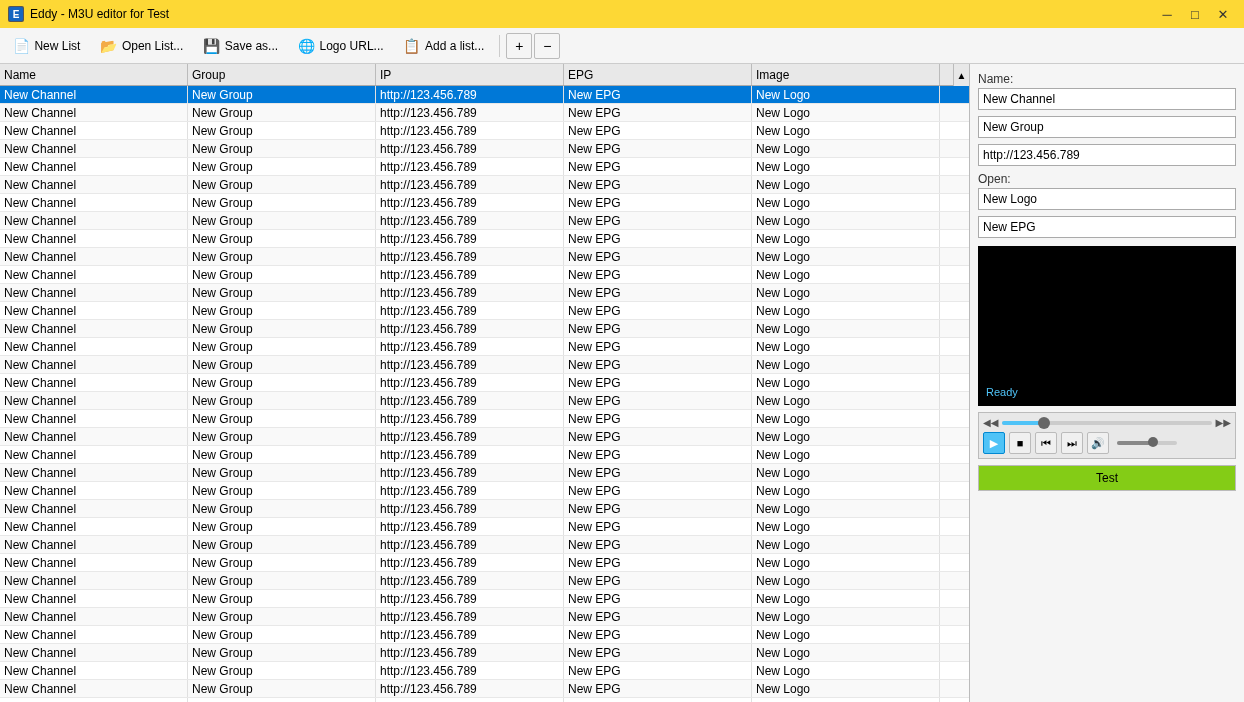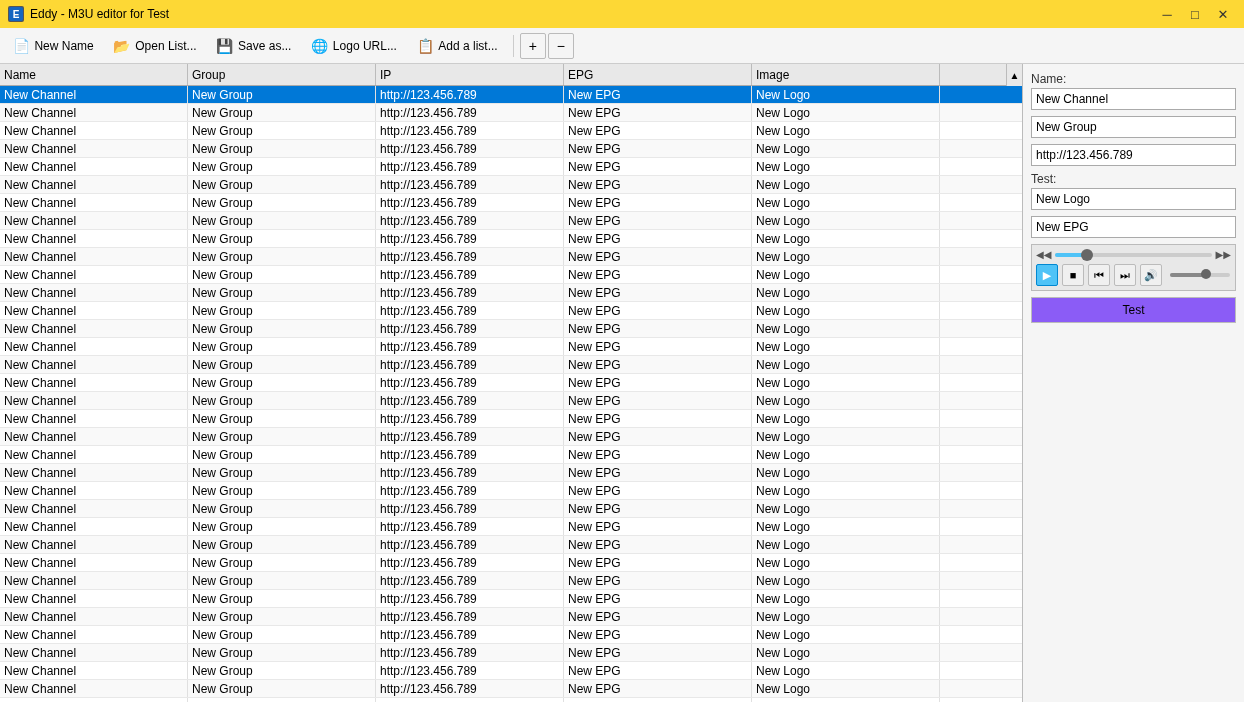--- a/index.html
+++ b/index.html
@@ -177,21 +177,21 @@
       display: flex;
       align-items: center;
       border-right: 1px solid #e0e0e0;
       overflow: hidden;
       white-space: nowrap;
       font-size: 12px;
     }
 
     
     .right-panel {
-      width: 222px;
+      width: 275px;
       border-left: 1px solid #bbb;
       background: #f5f5f5;
       padding: 8px;
       display: flex;
       flex-direction: column;
       gap: 6px;
       overflow-y: auto;
     }
     .field-label {
       font-size: 12px;
@@ -301,21 +301,21 @@
       width: 10px;
       height: 10px;
       background: #666;
       border-radius: 50%;
       transform: translateX(-5px);
     }
 
     .test-btn {
       width: 100%;
       height: 26px;
-      background: #8b5cf6;
+      background: #84cc16;
       border: 1px solid #bbb;
       cursor: pointer;
       font-size: 12px;
     }
 
     .media-time-small {
       font-size: 10px;
       color: #555;
     }
   </style>
@@ -335,21 +335,21 @@
   <div class="title-bar-controls">
     <button class="title-btn">─</button>
     <button class="title-btn">□</button>
     <button class="title-btn close">✕</button>
   </div>
 </div>
 
 <div class="toolbar">
   <button class="toolbar-btn">
     <span class="toolbar-btn-icon">📄</span>
-    <span>New Name</span>
+    <span>New List</span>
   </button>
   <button class="toolbar-btn">
     <span class="toolbar-btn-icon">📂</span>
     <span>Open List...</span>
   </button>
   <button class="toolbar-btn">
     <span class="toolbar-btn-icon">💾</span>
     <span>Save as...</span>
   </button>
   <button class="toolbar-btn">
@@ -632,27 +632,30 @@
       <div class="field-label">Name:</div>
       <input type="text" class="field-input" value="New Channel" style="">
     </div>
     <div>
       <input type="text" class="field-input" value="New Group" style="">
     </div>
     <div>
       <input type="text" class="field-input" value="http://123.456.789" style="">
     </div>
     <div>
-      <div class="field-label">Test:</div>
+      <div class="field-label">Open:</div>
       <input type="text" class="field-input" value="New Logo" style="">
     </div>
     <div>
       <input type="text" class="field-input" value="New EPG" style="">
     </div>
 
+    <div class="video-preview">
+      <span class="video-ready-text">Ready</span>
+    </div>
 
     <div class="media-controls">
       <div class="progress-bar-area">
         <span class="media-time-small">◀◀</span>
         <div class="progress-track">
           <div class="progress-fill"></div>
           <div class="progress-thumb"></div>
         </div>
         <span class="media-time-small">▶▶</span>
       </div>

